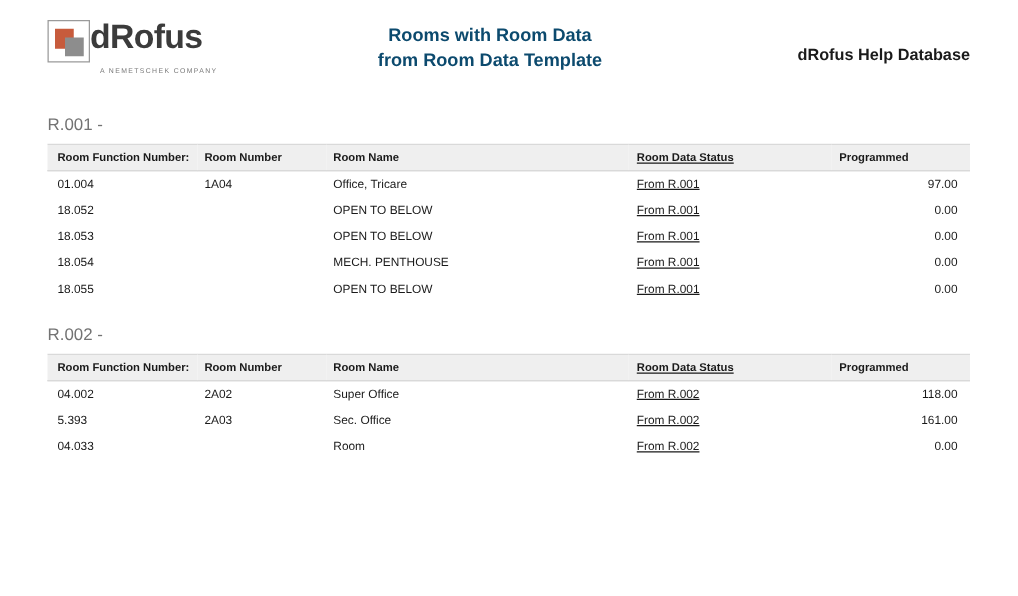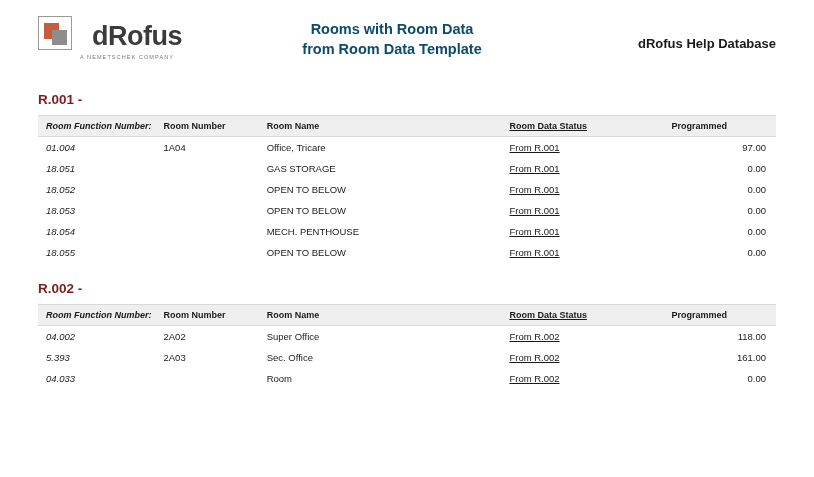--- a/index.html
+++ b/index.html
@@ -30,22 +30,22 @@
     height: 78px;
   }
   .logo-block {
     width: 200px;
     display: flex;
     flex-direction: column;
     align-items: flex-start;
   }
   .logo-row {
     display: flex;
-    align-items: flex-end;
-    gap: 20px;
+    align-items: flex-start;
+    gap: 0;
   }
   .logo-mark {
     position: relative;
     width: 34px;
     height: 34px;
     border: 1px solid #9a9a9a;
     box-sizing: border-box;
     background: #ffffff;
   }
   .logo-mark .sq-red {
@@ -99,22 +99,22 @@
 
   
   .content {
     padding: 0 38px;
   }
   .group {
     margin-bottom: 18px;
   }
   .group-title {
     font-size: 13.5px;
-    font-weight: bold;
-    color: #7f1d1d;
+    font-weight: normal;
+    color: #737373;
     margin: 14px 0 8px 0;
   }
   table.data {
     width: 100%;
     border-collapse: collapse;
     font-size: 9.5px;
   }
   table.data thead th {
     background: #efefef;
     font-size: 9px;
@@ -126,21 +126,21 @@
     border-bottom: 1px solid #d9d9d9;
     white-space: nowrap;
   }
   table.data tbody td {
     padding: 5px 6px;
     font-size: 9.5px;
     color: #1a1a1a;
     vertical-align: top;
     white-space: nowrap;
   }
-  .col-rfn { width: 16%; padding-left: 8px !important; font-style: italic; }
+  .col-rfn { width: 16%; padding-left: 8px !important; }
   .col-rn  { width: 14%; }
   .col-name{ width: 33%; }
   .col-rds { width: 22%; text-decoration: underline; }
   .col-prog{ width: 15%; text-align: right; padding-right: 10px !important; }
   th.col-prog { text-align: right; margin-left: 48px; }
 </style>
 </head>
 <body>
 
 <div class="page">
@@ -182,27 +182,20 @@
             </thead>
             <tbody>
               <tr>
                 <td class="col-rfn">01.004</td>
                 <td class="col-rn">1A04</td>
                 <td class="col-name">Office, Tricare</td>
                 <td class="col-rds">From R.001</td>
                 <td class="col-prog">97.00</td>
               </tr>
               <tr>
-                <td class="col-rfn">18.051</td>
-                <td class="col-rn"></td>
-                <td class="col-name">GAS STORAGE</td>
-                <td class="col-rds">From R.001</td>
-                <td class="col-prog">0.00</td>
-              </tr>
-              <tr>
                 <td class="col-rfn">18.052</td>
                 <td class="col-rn"></td>
                 <td class="col-name">OPEN TO BELOW</td>
                 <td class="col-rds">From R.001</td>
                 <td class="col-prog">0.00</td>
               </tr>
               <tr>
                 <td class="col-rfn">18.053</td>
                 <td class="col-rn"></td>
                 <td class="col-name">OPEN TO BELOW</td>

